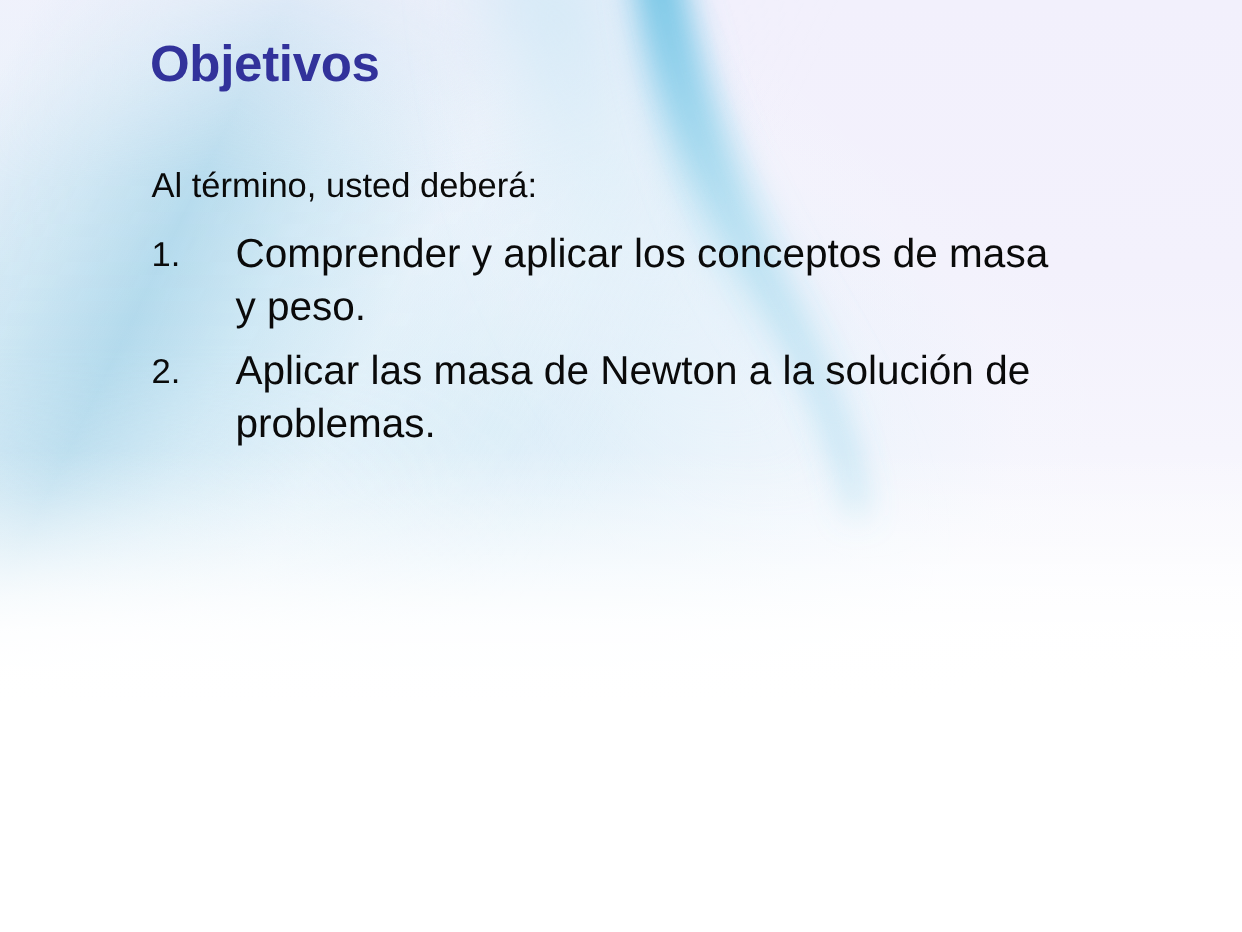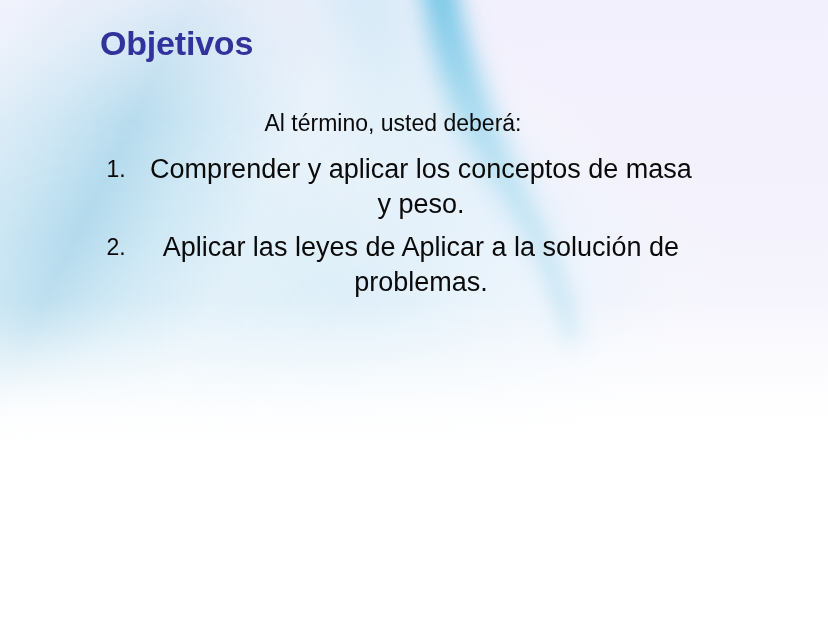--- a/index.html
+++ b/index.html
@@ -11,21 +11,20 @@
   body {
     font-family: "Liberation Sans", sans-serif;
   }
 
   .slide {
     position: relative;
     width: 828px;
     height: 621px;
     overflow: hidden;
     background: #ffffff;
-    text-align: center;
     -webkit-font-smoothing: antialiased;
   }
 
   
 
   .bg-layer {
     position: absolute;
     inset: 0;
     pointer-events: none;
   }
@@ -122,21 +121,21 @@
     font-size: 34px;
     line-height: 42px;
     font-weight: bold;
     color: #32329b;
     letter-spacing: -0.2px;
     white-space: nowrap;
   }
 
   .body-block {
     position: absolute;
-    left: 88px;
+    left: 101px;
     top: 108px;
     width: 610px;
   }
 
   .lead {
     margin: 0 0 14px 0;
     font-size: 23px;
     line-height: 30px;
     color: #0a0a0a;
   }
@@ -236,19 +235,19 @@
 
       <ol class="obj-list">
 
         <li class="obj-item">
           <span class="obj-marker">1.</span>
           <span class="obj-text">Comprender y aplicar los conceptos de masa y peso.</span>
         </li>
 
         <li class="obj-item">
           <span class="obj-marker">2.</span>
-          <span class="obj-text">Aplicar las leyes de Aplicar a la solución de problemas.</span>
+          <span class="obj-text">Aplicar las masa de Newton a la solución de problemas.</span>
         </li>
 
       </ol>
     </div>
   </div>
 </div>
 
 </body></html>

